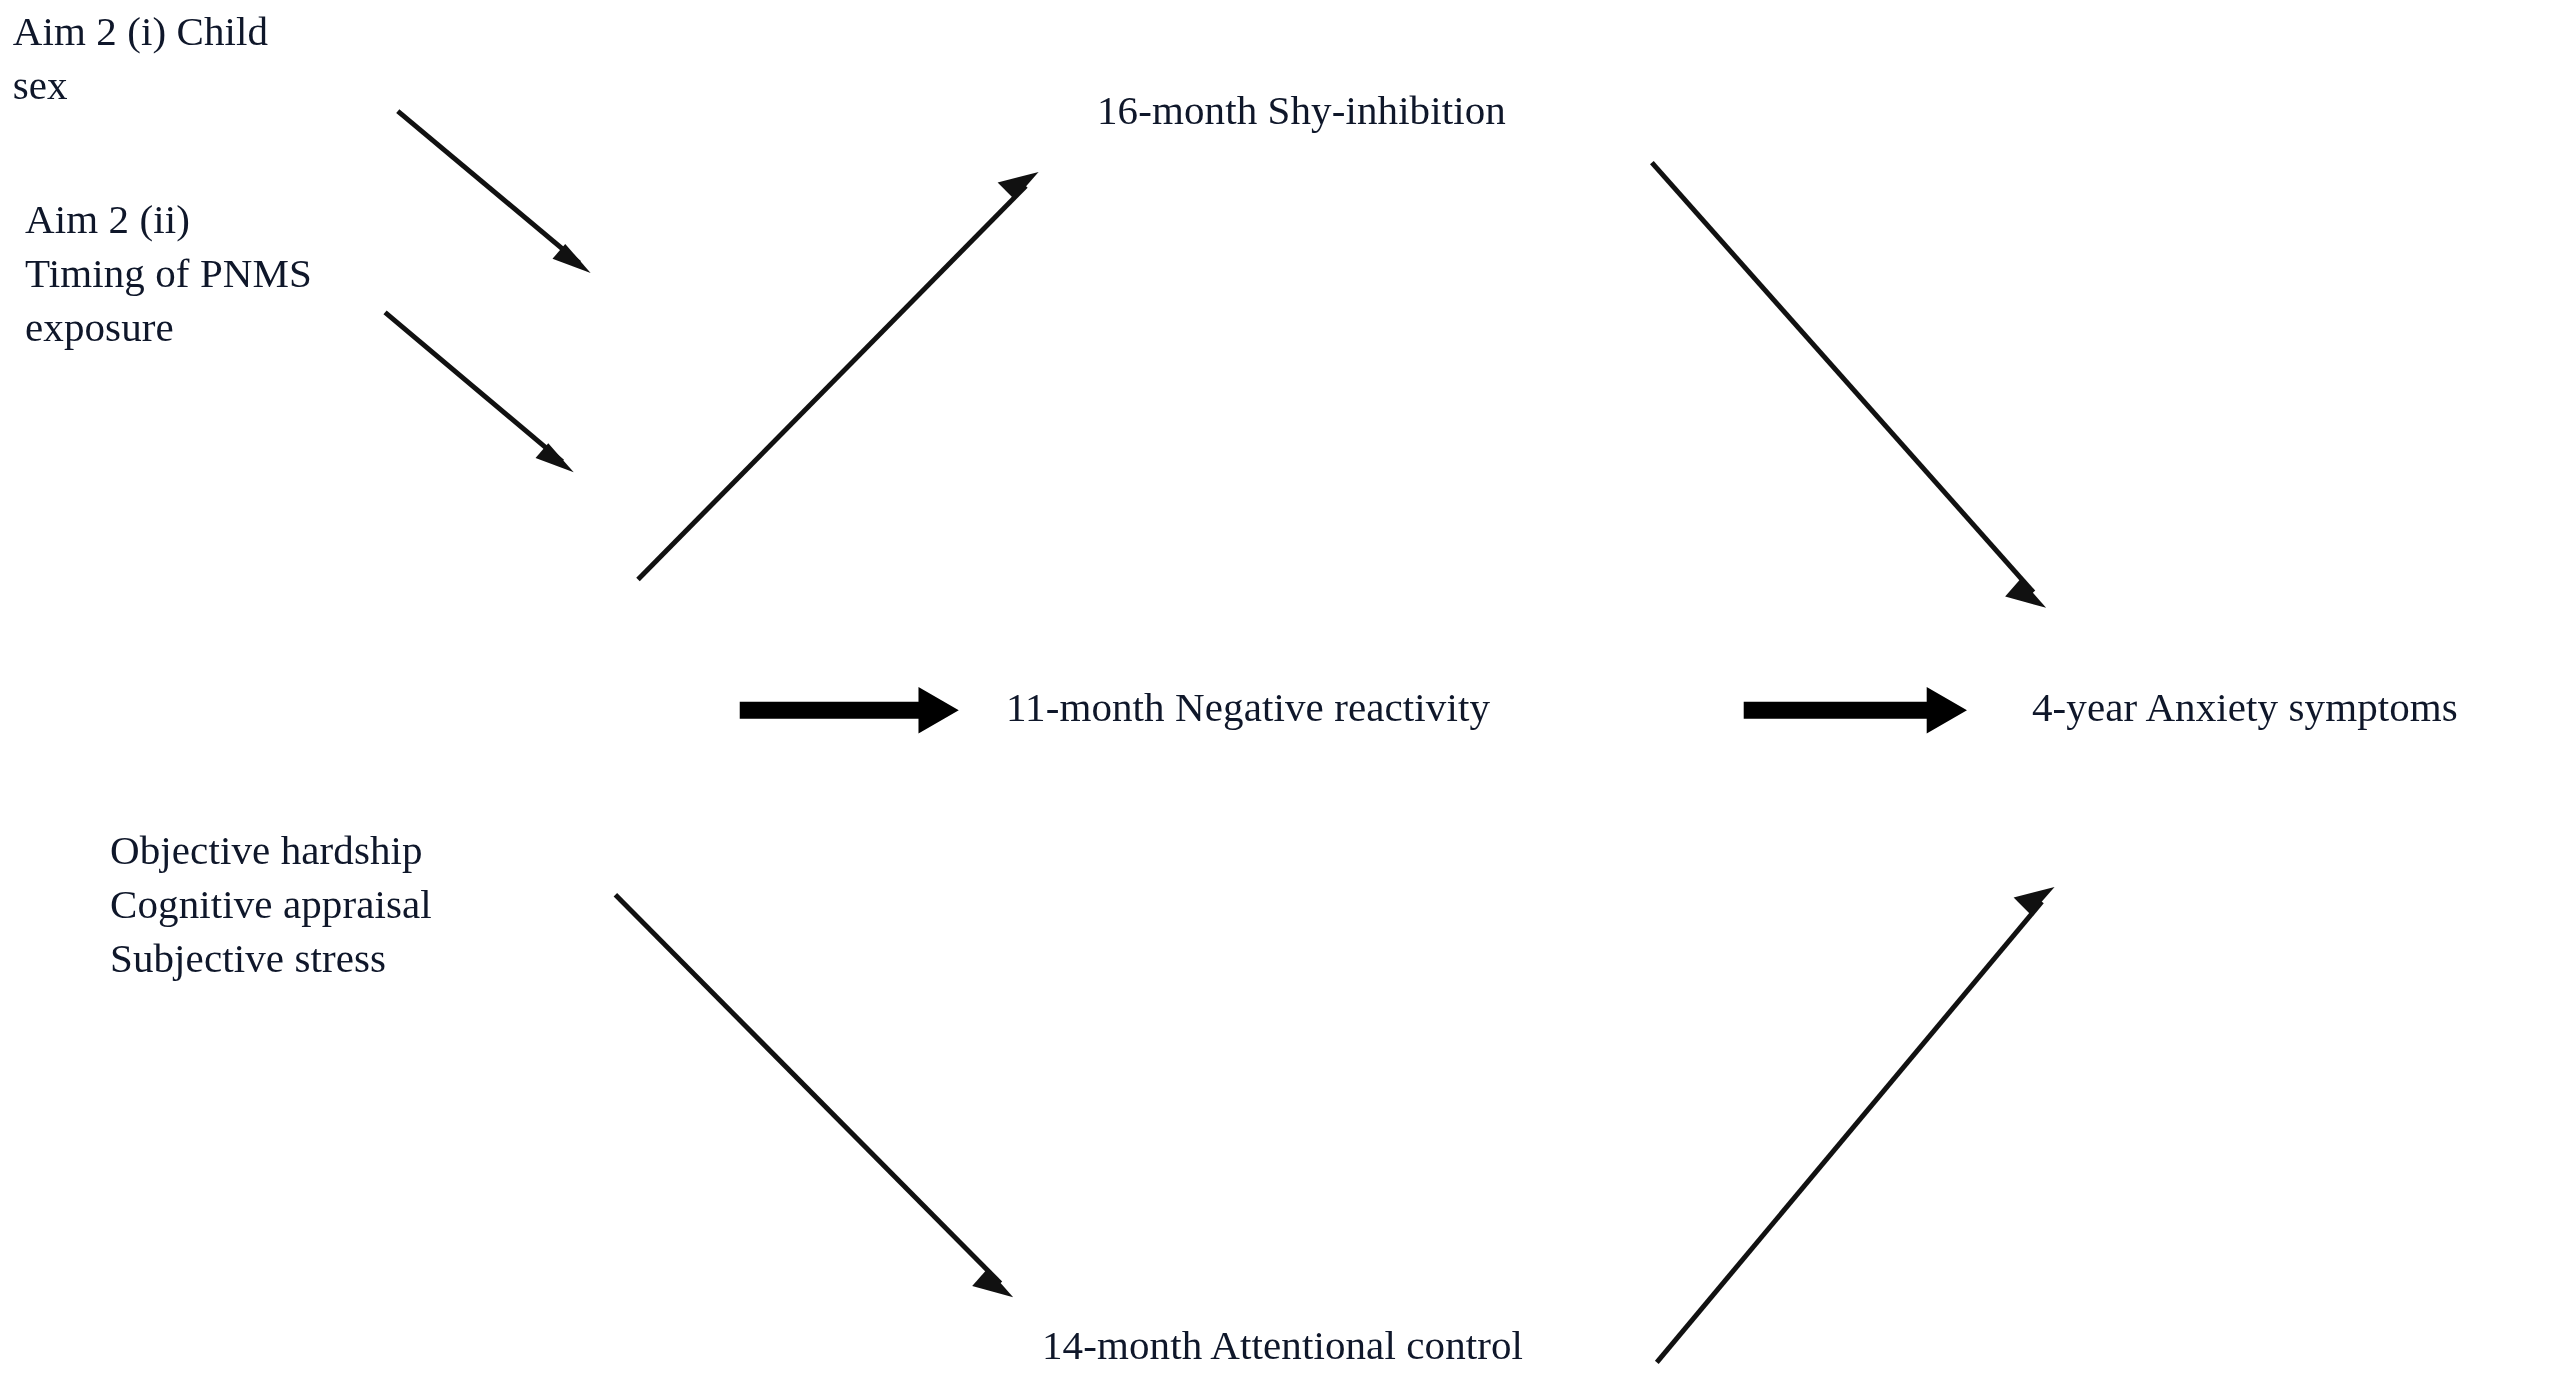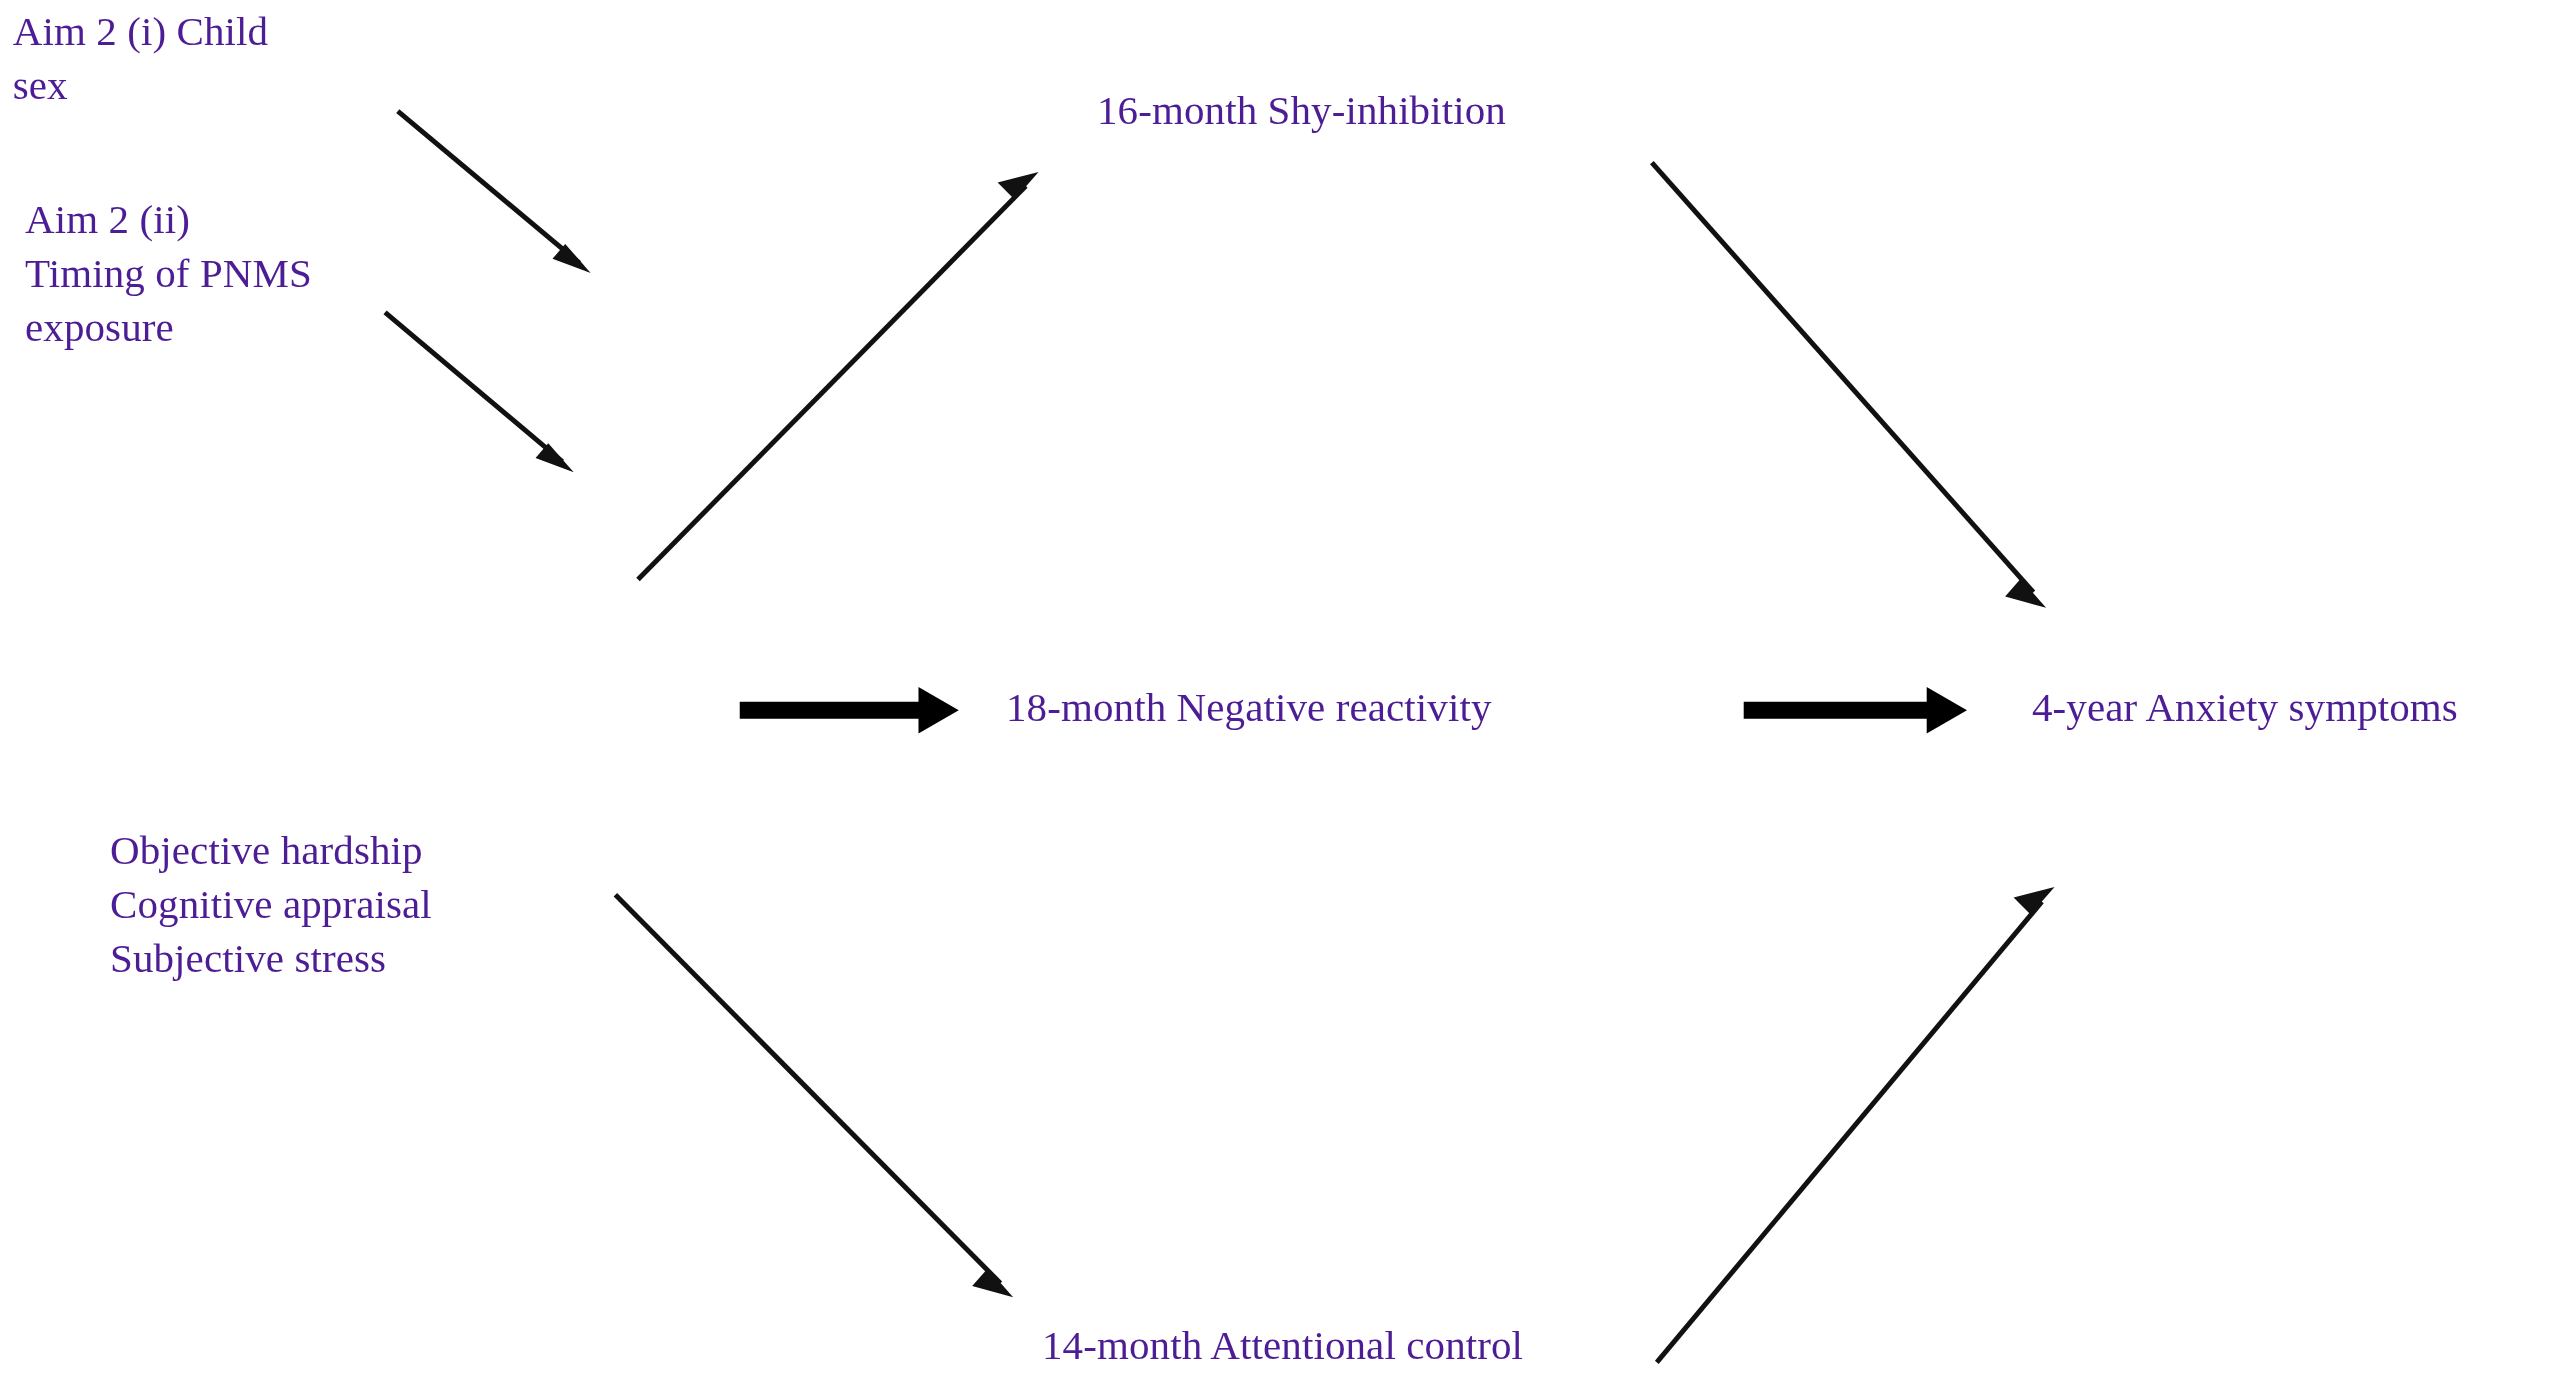--- a/index.html
+++ b/index.html
@@ -14,21 +14,21 @@
     height: 1388px;
     background: #ffffff;
     overflow: hidden;
     font-family: "Liberation Serif", "DejaVu Serif", serif;
     color: #111111;
   }
   .node-label {
     position: absolute;
     font-size: 41px;
     line-height: 54px;
-    color: #4c1d95;
+    color: #0f172a;
     white-space: pre-line;
     letter-spacing: 0.1px;
   }
 
   
   #lbl-aim2i      { left: 12.7px;   top: 4.2px;    width: 438px; }
   #lbl-aim2ii     { left: 25px;   top: 192px;  width: 466px; }
   #lbl-pnms       { left: 110px;  top: 588px;  width: 537px; }
   #lbl-components { left: 110px;  top: 805px; width: 537px; margin-top: 18px; }
   #lbl-shy        { left: 1097px; top: 83px;  width: 565px; }
@@ -106,20 +106,20 @@
 Timing of PNMS
 exposure</div>
 
 
   <div class="node-label" id="lbl-components">Objective hardship
 Cognitive appraisal
 Subjective stress</div>
 
   <div class="node-label" id="lbl-shy">16-month Shy-inhibition</div>
 
-  <div class="node-label" id="lbl-negative">18-month Negative reactivity</div>
+  <div class="node-label" id="lbl-negative">11-month Negative reactivity</div>
 
   <div class="node-label" id="lbl-attention">14-month Attentional control</div>
 
   <div class="node-label" id="lbl-anxiety">4-year Anxiety symptoms</div>
 
 </div>
 
 
 </body></html>

